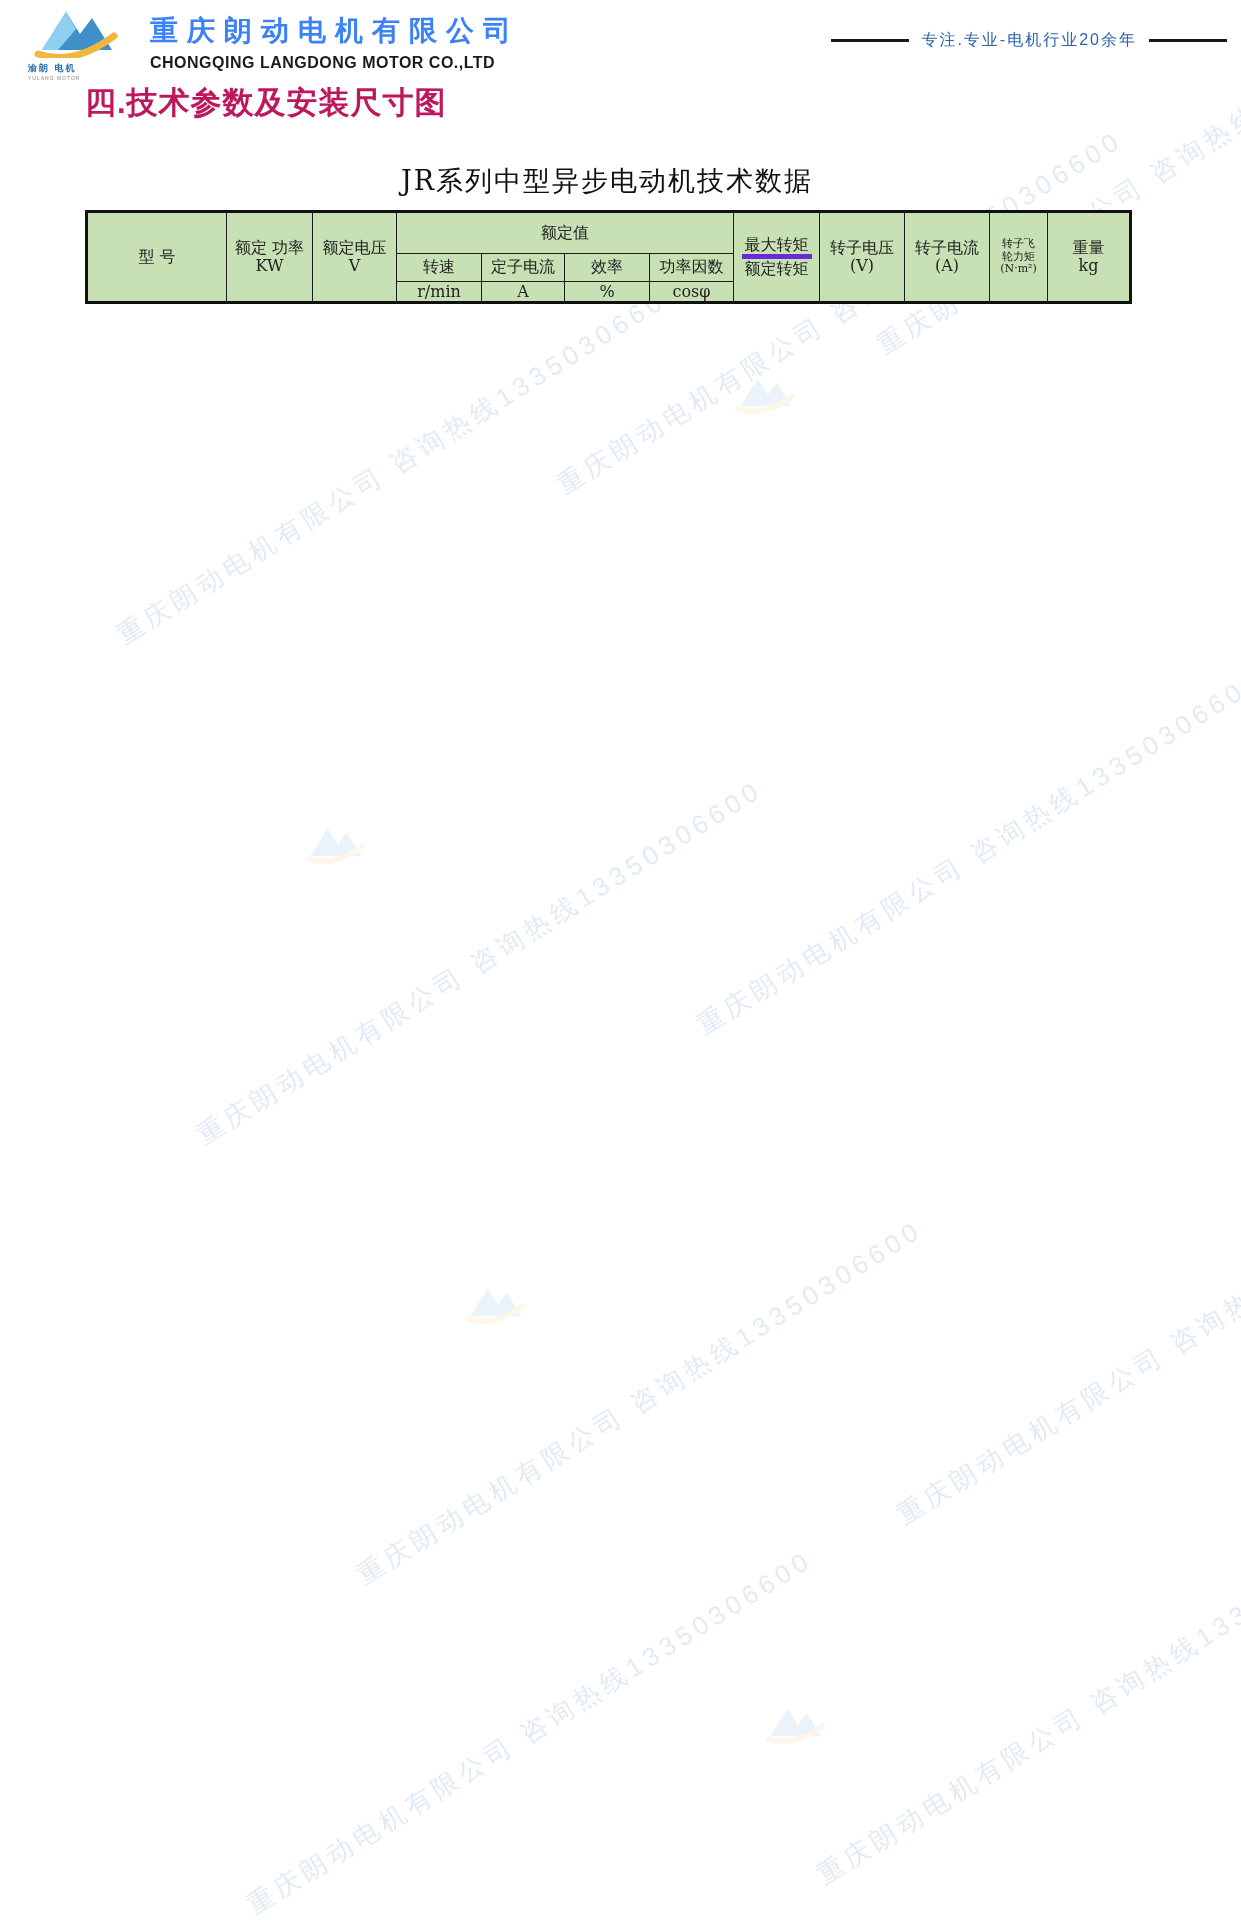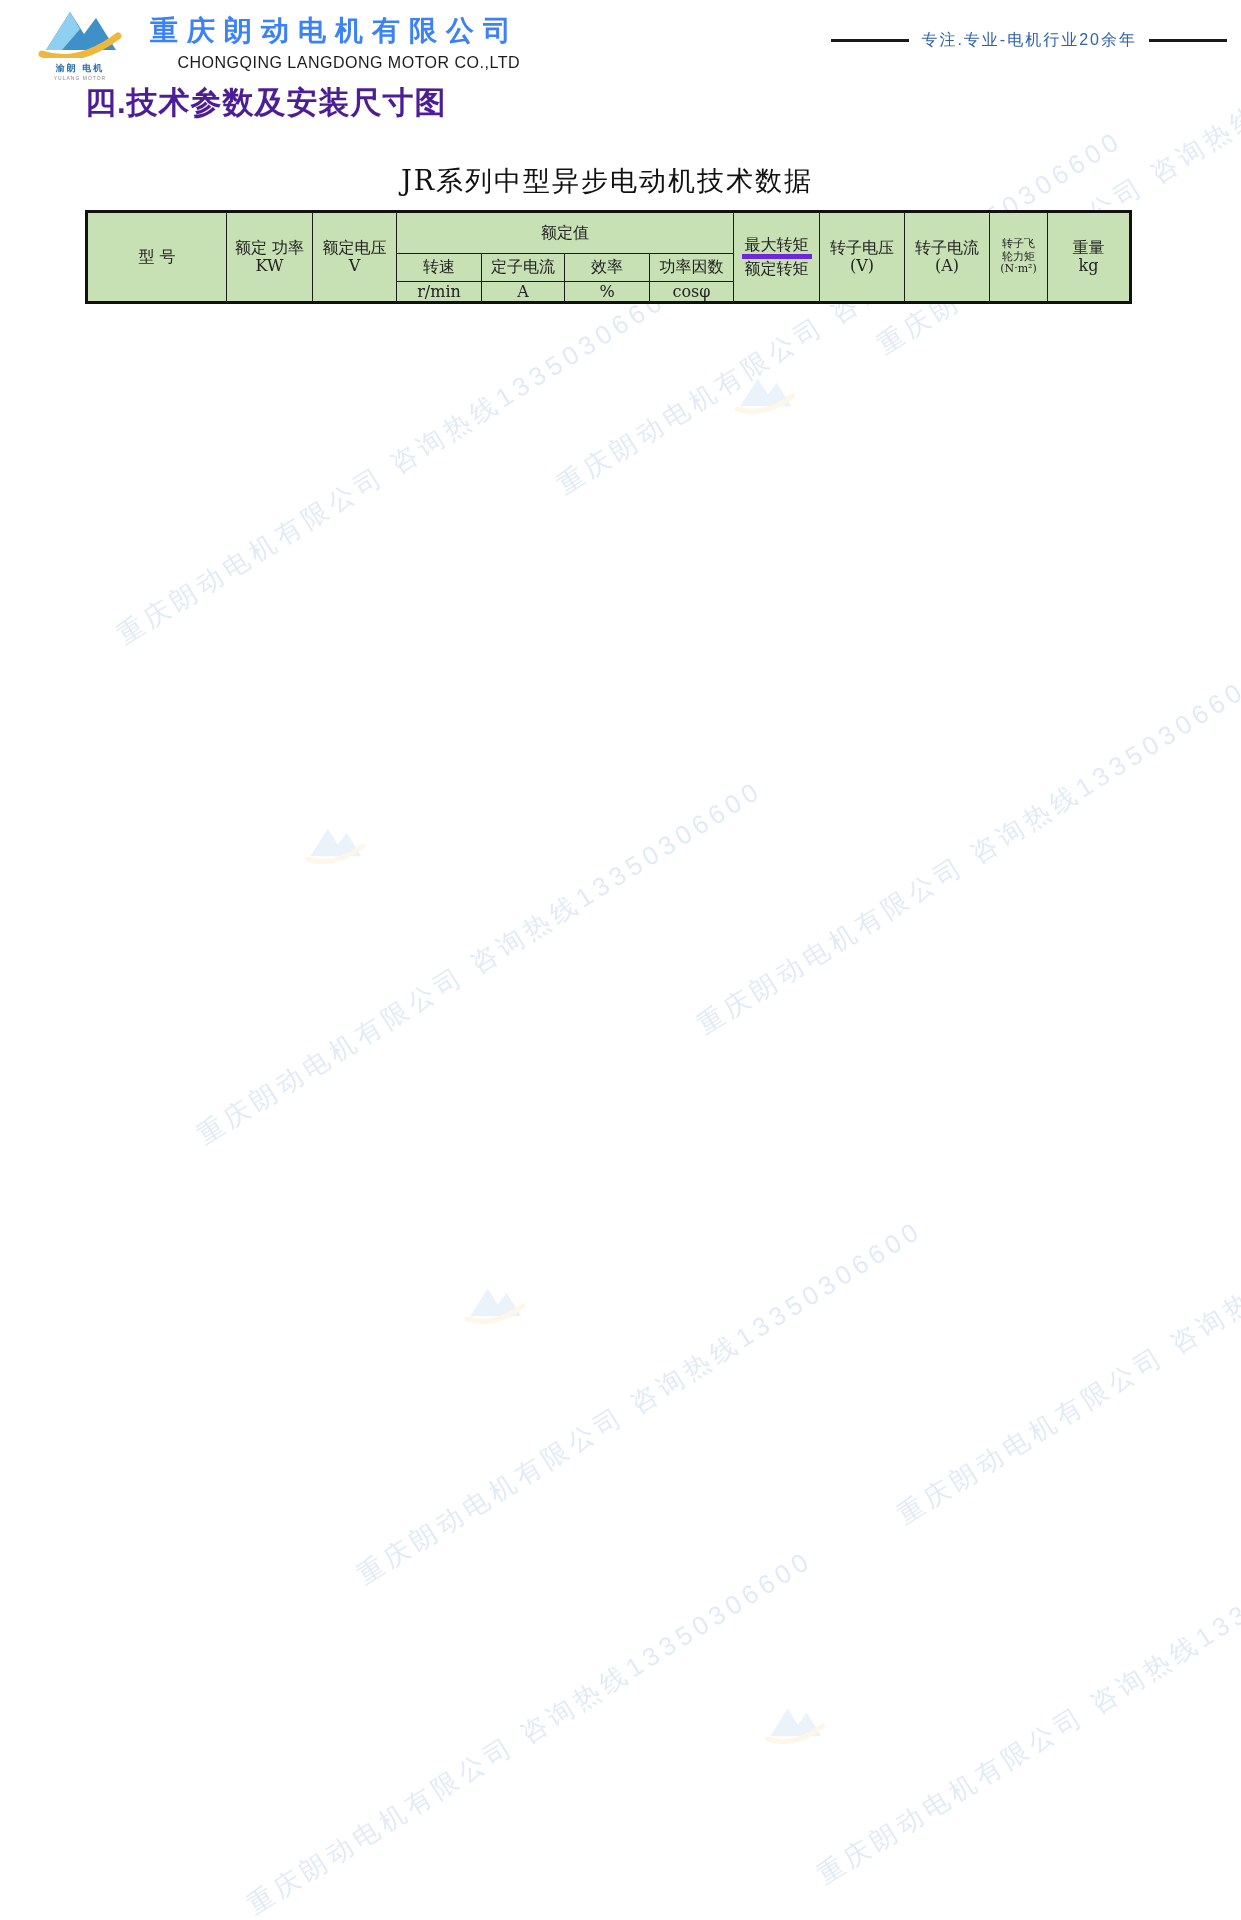--- a/index.html
+++ b/index.html
@@ -1,31 +1,31 @@
 <!DOCTYPE html>
 <html><head>
 <meta charset="utf-8">
 <style>
   html,body{margin:0;padding:0;background:#e8e8e8;}
   .page{position:relative;width:1241px;height:1920px;background:#ffffff;overflow:hidden;
         font-family:"DejaVu Serif","Liberation Serif",serif;color:#222;}
   
   .brand{position:absolute;left:28px;top:6px;display:flex;align-items:flex-start;}
-  .logo{width:104px;text-align:center;}
+  .logo{width:104px;}
   .logo-sub{font-family:"Liberation Sans",sans-serif;font-size:9px;color:#2c6fad;font-weight:bold;letter-spacing:2px;}
   .logo-sub2{font-family:"Liberation Sans",sans-serif;font-size:5px;color:#888;letter-spacing:1px;}
   .company{margin-left:18px;padding-top:6px;}
   .company-cn{font-family:"Liberation Sans",sans-serif;font-size:28px;font-weight:bold;color:#3b82f6;letter-spacing:9px;white-space:nowrap;}
-  .company-en{font-family:"Liberation Sans",sans-serif;font-size:16px;font-weight:normal;color:#1c1c1c;letter-spacing:0.5px;margin-top:4px;white-space:nowrap;text-align:right;}
+  .company-en{font-family:"Liberation Sans",sans-serif;font-size:16px;font-weight:bold;color:#1c1c1c;letter-spacing:0.5px;margin-top:4px;white-space:nowrap;}
   .tagline{position:absolute;right:14px;top:30px;display:flex;align-items:center;gap:12px;}
   .tag-line{width:78px;height:3px;background:#1a1a1a;}
   .tag-text{font-family:"Liberation Sans",sans-serif;font-size:16px;color:#2f62a8;letter-spacing:2px;white-space:nowrap;}
   
   .section-title{position:absolute;left:85px;top:82px;font-family:"Liberation Sans",sans-serif;
-                 font-size:31px;font-weight:bold;color:#4c1d95;letter-spacing:1px;}
+                 font-size:31px;font-weight:bold;color:#be185d;letter-spacing:1px;}
   .table-title{position:absolute;left:85px;top:163px;width:1044px;text-align:center;
                font-size:27px;color:#111;letter-spacing:2px;}
   
   .spec-table{position:absolute;left:85px;top:210px;border-collapse:collapse;table-layout:fixed;
               width:1044px;}
   .spec-table th,.spec-table td{border:1px solid #1b1b1b;text-align:center;vertical-align:middle;
               padding:0;overflow:hidden;white-space:nowrap;}
   .spec-table{border:3px solid #111;}
   .spec-table th{background:#c7e0b4;font-weight:normal;font-size:16px;color:#222;}
   .hdr-top{height:42px;}

